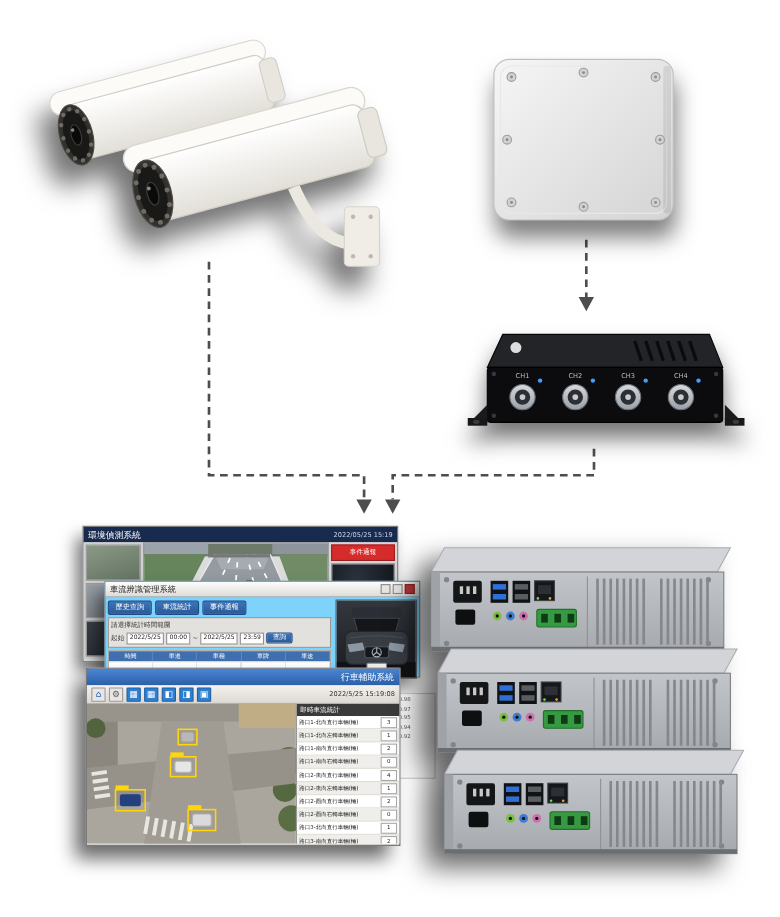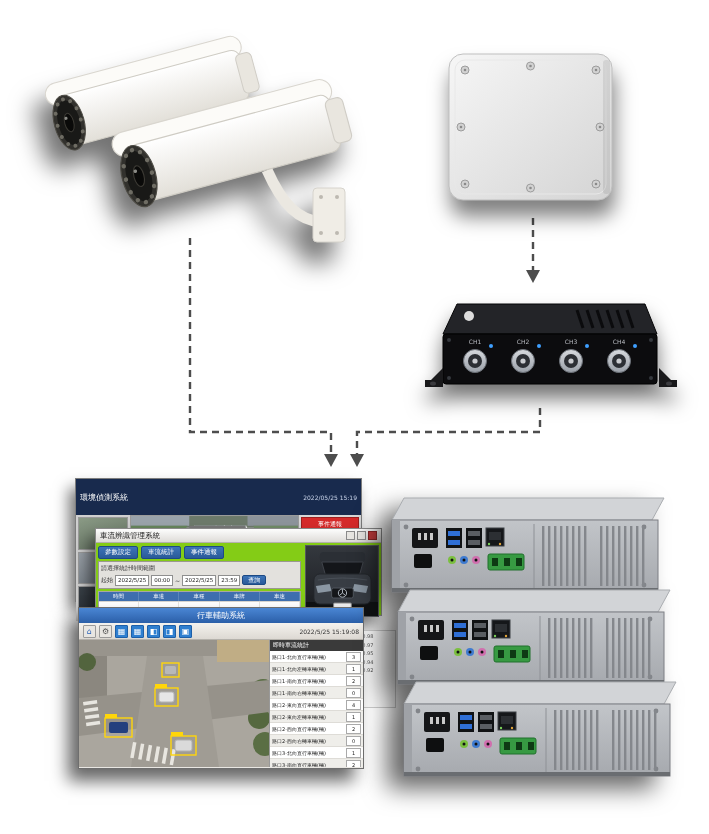--- a/index.html
+++ b/index.html
@@ -14,37 +14,37 @@
   #arrows{left:0;top:0;z-index:1;pointer-events:none;}
   #cameras{left:15px;top:30px;z-index:2;filter:drop-shadow(-12px 20px 12px rgba(0,0,0,.55));}
   #plate{left:445px;top:50px;z-index:2;filter:drop-shadow(2px 16px 10px rgba(0,0,0,.5));}
   #blackbox{left:425px;top:288px;z-index:2;filter:drop-shadow(0 14px 10px rgba(0,0,0,.55));}
   #servers{left:352px;top:482px;z-index:6;filter:drop-shadow(-16px 12px 12px rgba(0,0,0,.6));}
 
   
   #window1{left:75px;top:478px;width:285px;height:122px;z-index:3;background:#dcdcdc;
     border:1px solid #7d7d7d;box-shadow:-6px 10px 14px rgba(0,0,0,.55);}
   .titlebar1{height:14px;background:#182a4d;color:#fff;font-size:8px;display:flex;
-    align-items:center;justify-content:space-between;padding:11px 4px;white-space:nowrap;}
+    align-items:center;justify-content:space-between;padding:0 4px;white-space:nowrap;}
   .titlebar1 .tbr{font-size:6px;color:#c9d4ea;}
   .w1body{display:flex;height:106px;}
   .w1thumbs{width:50px;background:#cfcfcf;display:flex;flex-direction:column;gap:2px;padding:2px;}
   .thumb{flex:1;border:1px solid #9a9a9a;}
   .t1{background:linear-gradient(160deg,#8a9a85,#647262);}
   .t2{background:linear-gradient(160deg,#9aa1a8,#6e767e);}
   .t3{background:linear-gradient(160deg,#3a4148,#22272d);}
   .w1main{flex:1;position:relative;border:1px solid #9a9a9a;}
   .w1side{width:58px;background:#d6d6d6;display:flex;flex-direction:column;gap:2px;padding:2px;}
   .alertbadge{background:#d62b2b;color:#fff;font-size:6px;text-align:center;padding:2px 0;
     border:1px solid #9e1f1f;}
   .sidethumb{flex:1;border:1px solid #8f8f8f;background:radial-gradient(circle at 40% 40%,#2c333d,#12161c);}
   .sidethumb.d2{background:radial-gradient(circle at 60% 50%,#232a33,#0c1015);}
 
   
-  #window2{left:95px;top:528px;width:285px;height:86px;z-index:4;background:#84cc16;
+  #window2{left:95px;top:528px;width:285px;height:86px;z-index:4;background:#7dd3fc;
     border:1px solid #8a8a8a;box-shadow:-6px 10px 14px rgba(0,0,0,.5);}
   .titlebar2{height:13px;background:linear-gradient(#fdfdfd,#dedcd8);color:#222;font-size:7.5px;
     display:flex;align-items:center;justify-content:space-between;padding:0 4px;border-bottom:1px solid #b5b2ac;}
   .winctrls{display:flex;gap:2px;}
   .wc{width:7px;height:7px;border:1px solid #8b8b8b;background:#e8e6e2;}
   .wc.close{background:#c23b3b;border-color:#8f2525;}
   .w2content{display:flex;}
   .w2left{width:206px;padding:2px;}
   .btnrow{display:flex;gap:3px;margin:1px 0 2px;}
   .btn-blue{background:linear-gradient(#3d74b8,#2a5a99);color:#fff;font-size:6.5px;
@@ -65,21 +65,21 @@
 
   
   #recognition{left:352px;top:630px;width:40px;height:74px;z-index:4;background:#fbfbfb;
     border:1px solid #ccc;padding:1px;}
   .recrow{font-size:5px;color:#555;line-height:1.7;white-space:nowrap;}
 
   
   #window3{left:78px;top:607px;width:284px;height:160px;z-index:5;background:#e9e7e3;
     border:1px solid #6e6e6e;box-shadow:-10px 12px 16px rgba(0,0,0,.6);}
   .titlebar3{height:15px;background:linear-gradient(#4a86d4,#2b5fa8);color:#fff;font-size:8px;
-    display:flex;align-items:center;justify-content:center;padding:0 5px;}
+    display:flex;align-items:center;justify-content:flex-end;padding:0 5px;}
   .toolbar{height:16px;background:linear-gradient(#f4f2ee,#ddd9d3);border-bottom:1px solid #b5b2ac;
     display:flex;align-items:center;gap:3px;padding:0 4px;}
   .tbicons{display:flex;gap:3px;}
   .tbicon{width:11px;height:11px;background:#2f7fd0;color:#fff;font-size:8px;line-height:11px;
     text-align:center;border-radius:1px;border:1px solid #1d5fa8;}
   .tbicon:nth-child(1){background:#e8e6e2;color:#2a62b8;border-color:#9a9a9a;}
   .tbicon:nth-child(2){background:#e8e6e2;color:#555;border-color:#9a9a9a;}
   .tbtime{margin-left:auto;font-size:6px;color:#333;}
   .w3body{display:flex;height:127px;}
   .w3img{width:190px;border-right:1px solid #999;}
@@ -302,21 +302,21 @@
       <span>車流辨識管理系統</span>
       <span class="winctrls">
         <span class="wc"></span>
         <span class="wc"></span>
         <span class="wc close"></span>
       </span>
     </div>
     <div class="w2content">
       <div class="w2left">
         <div class="btnrow">
-            <button class="btn-blue">參數設定</button>
+            <button class="btn-blue">歷史查詢</button>
             <button class="btn-blue">車流統計</button>
             <button class="btn-blue">事件通報</button>
           </div>
         <div class="groupbox">
           <div class="grouplabel">請選擇統計時間範圍</div>
           <div class="formrow">
             <span>起始</span>
             <span class="inp">2022/5/25</span>
             <span class="inp">00:00</span>
             <span>~</span>

